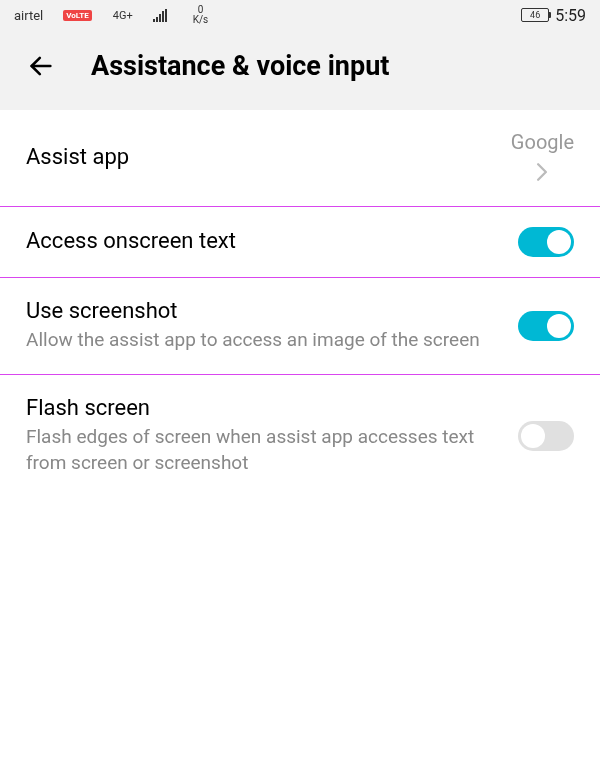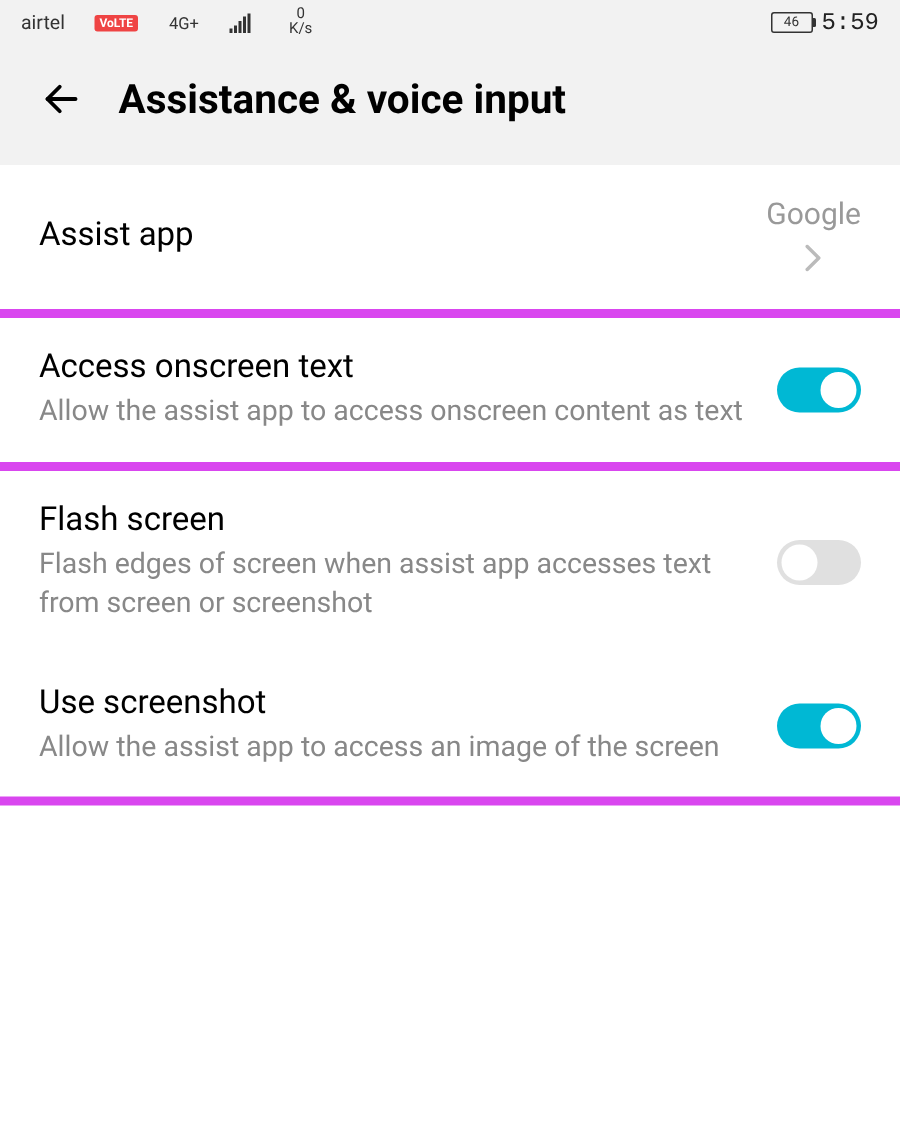--- a/index.html
+++ b/index.html
@@ -82,54 +82,54 @@
       right: -3px;
       top: 3px;
       width: 2px;
       height: 6px;
       background: #333;
       border-radius: 0 1px 1px 0;
     }
     .clock {
       font-size: 16px;
       color: #222;
-      font-family: Liberation Mono, monospace;
     }
     .header {
       background: #f2f2f2;
       padding: 20px 25px 28px 25px;
       display: flex;
       align-items: center;
     }
     .back-icon {
       width: 32px;
       height: 32px;
       display: flex;
       align-items: center;
       justify-content: center;
       margin-right: 22px;
     }
     .page-title {
       font-size: 27px;
       font-weight: 700;
       color: #000;
+      margin-left: 12px;
     }
     .content {
       padding: 0;
       background: #fff;
     }
     .description {
       padding: 30px 26px 40px 26px;
       font-size: 20px;
       color: #888;
       line-height: 1.45;
     }
     .row {
       padding: 20px 26px;
-      border-bottom: 6px solid #d946ef;
+      border-bottom: 1px solid #d946ef;
     }
     .row-nav {
       display: flex;
       align-items: center;
       justify-content: space-between;
     }
     .row-title {
       font-size: 22px;
       color: #000;
       font-weight: 400;
@@ -236,39 +236,38 @@
         <svg width="12" height="18" viewBox="0 0 8 14" fill="none" stroke="#bbb" stroke-width="1.8" stroke-linecap="round" stroke-linejoin="round">
           <polyline points="1 1 7 7 1 13"></polyline>
         </svg>
       </span>
     </div>
   </div>
 
   <div class="row row-toggle">
     <div class="row-text">
       <div class="row-title">Access onscreen text</div>
-      <div class="row-sub">Allow the assist app to access onscreen content as text</div>
+    </div>
+    <div class="toggle toggle-on">
+      <div class="toggle-knob"></div>
+    </div>
+  </div>
+
+  <div class="row row-toggle">
+    <div class="row-text">
+      <div class="row-title">Use screenshot</div>
+      <div class="row-sub">Allow the assist app to access an image of the screen</div>
     </div>
     <div class="toggle toggle-on">
       <div class="toggle-knob"></div>
     </div>
   </div>
 
   <div class="row row-toggle" style="border-bottom:none">
     <div class="row-text">
       <div class="row-title">Flash screen</div>
       <div class="row-sub">Flash edges of screen when assist app accesses text from screen or screenshot</div>
     </div>
     <div class="toggle toggle-off">
       <div class="toggle-knob"></div>
     </div>
   </div>
-
-  <div class="row row-toggle">
-    <div class="row-text">
-      <div class="row-title">Use screenshot</div>
-      <div class="row-sub">Allow the assist app to access an image of the screen</div>
-    </div>
-    <div class="toggle toggle-on">
-      <div class="toggle-knob"></div>
-    </div>
-  </div>
 </div>
 
 </body></html>

